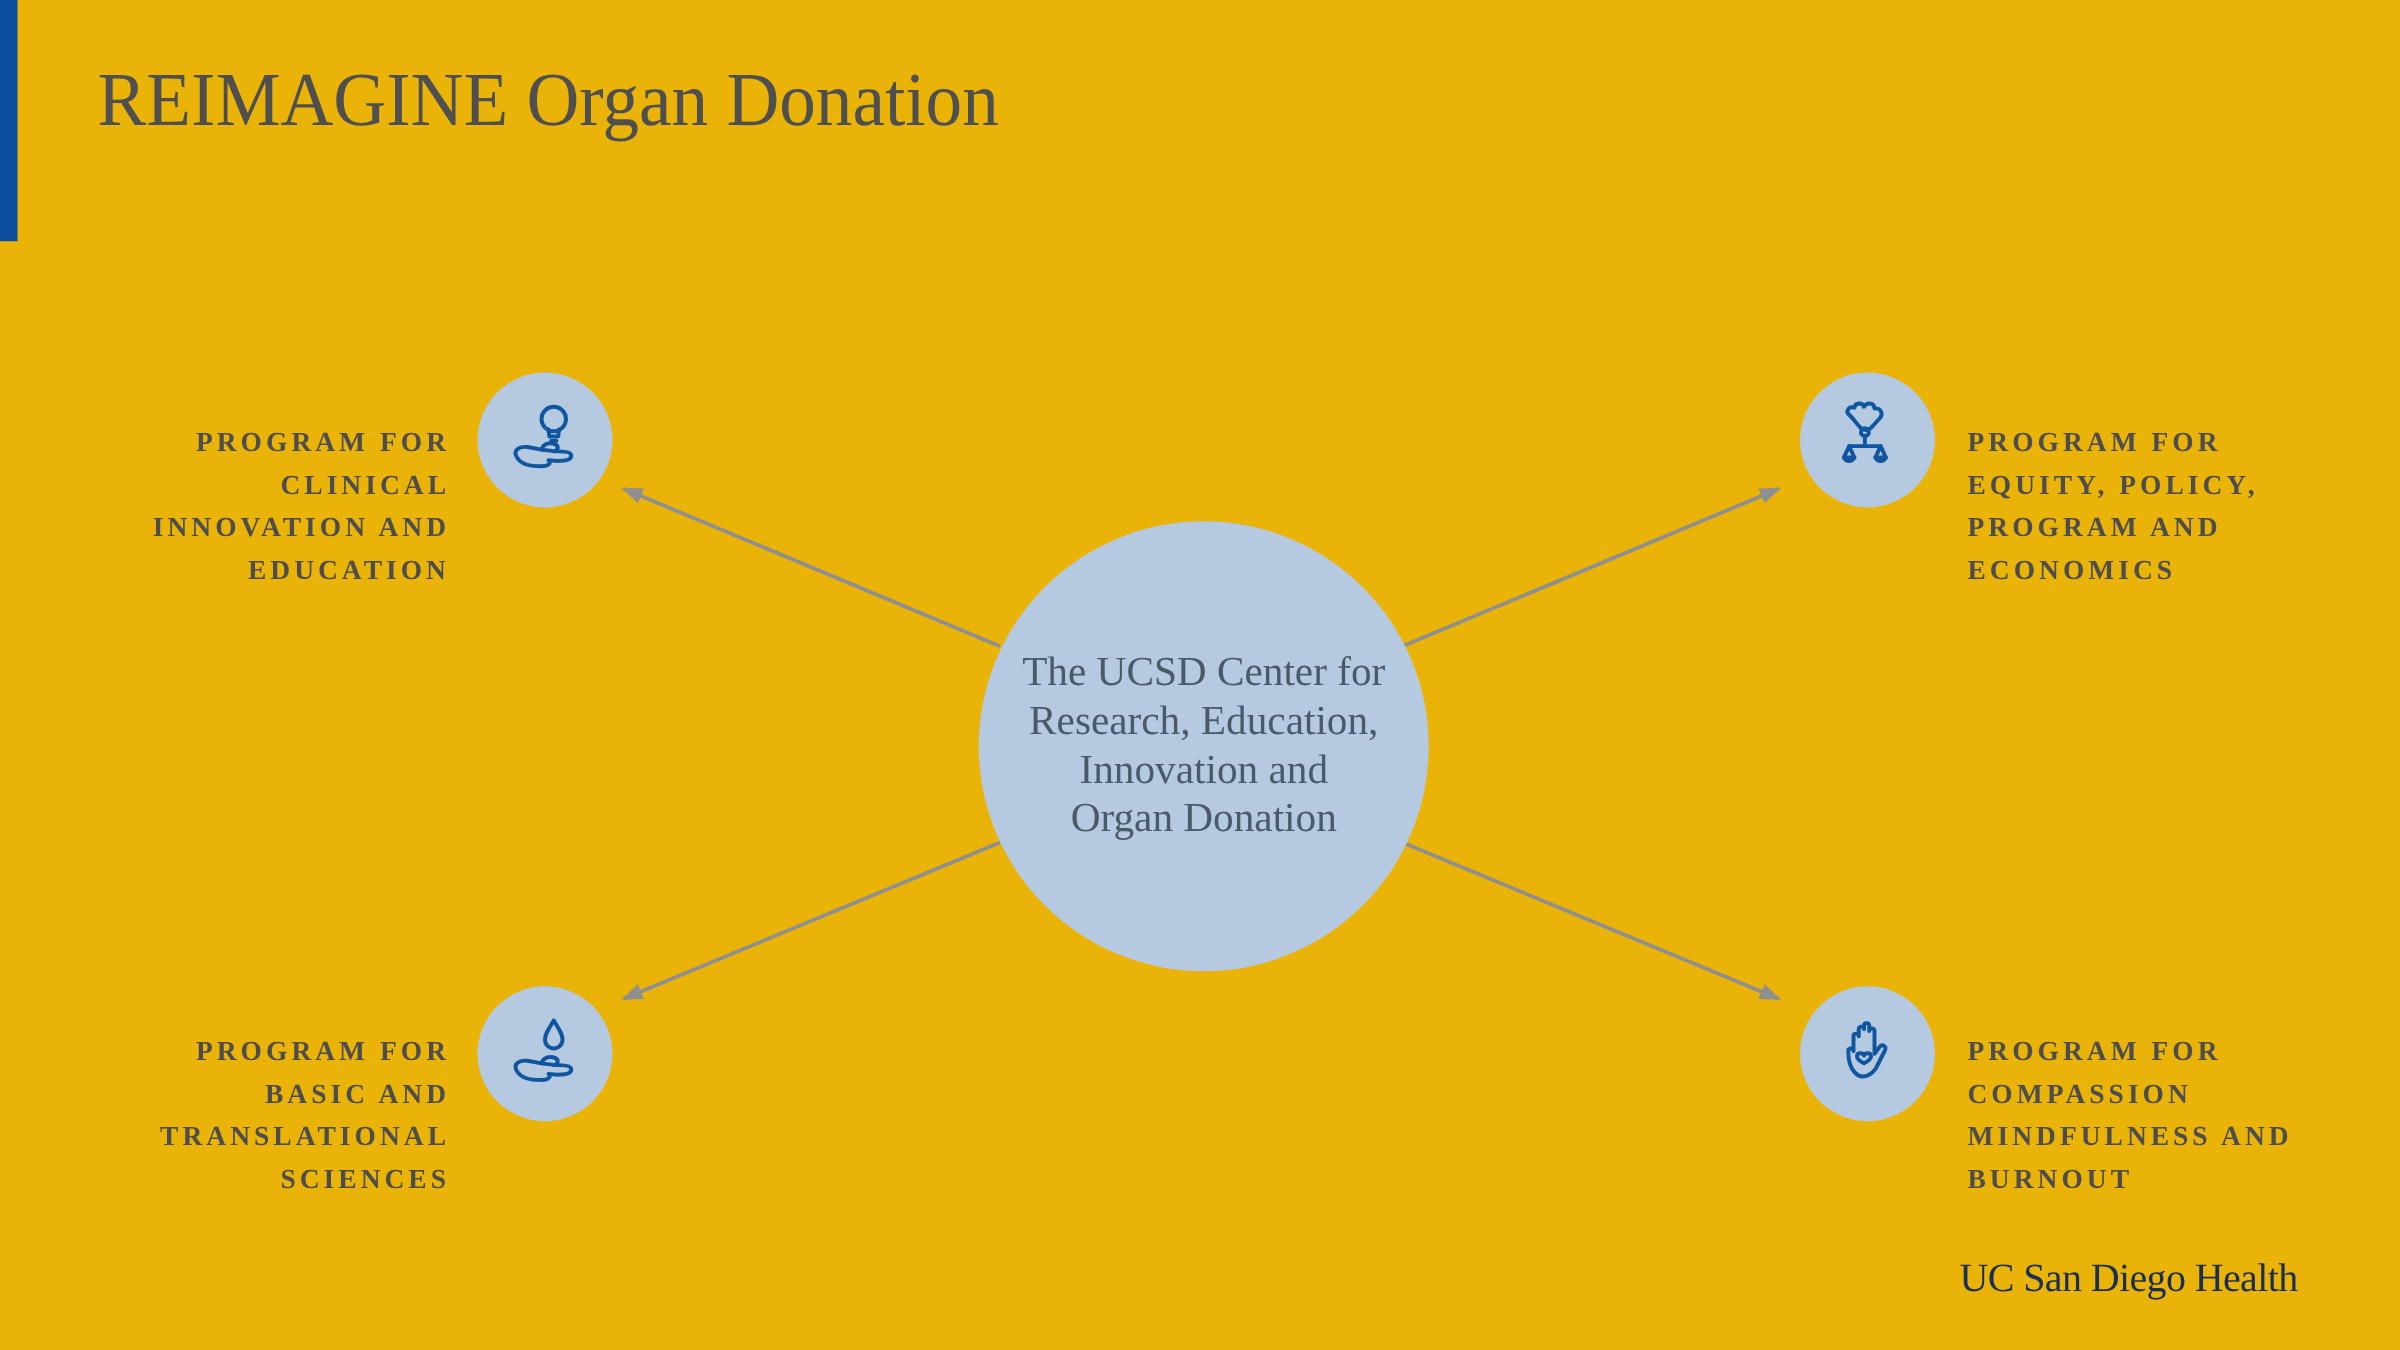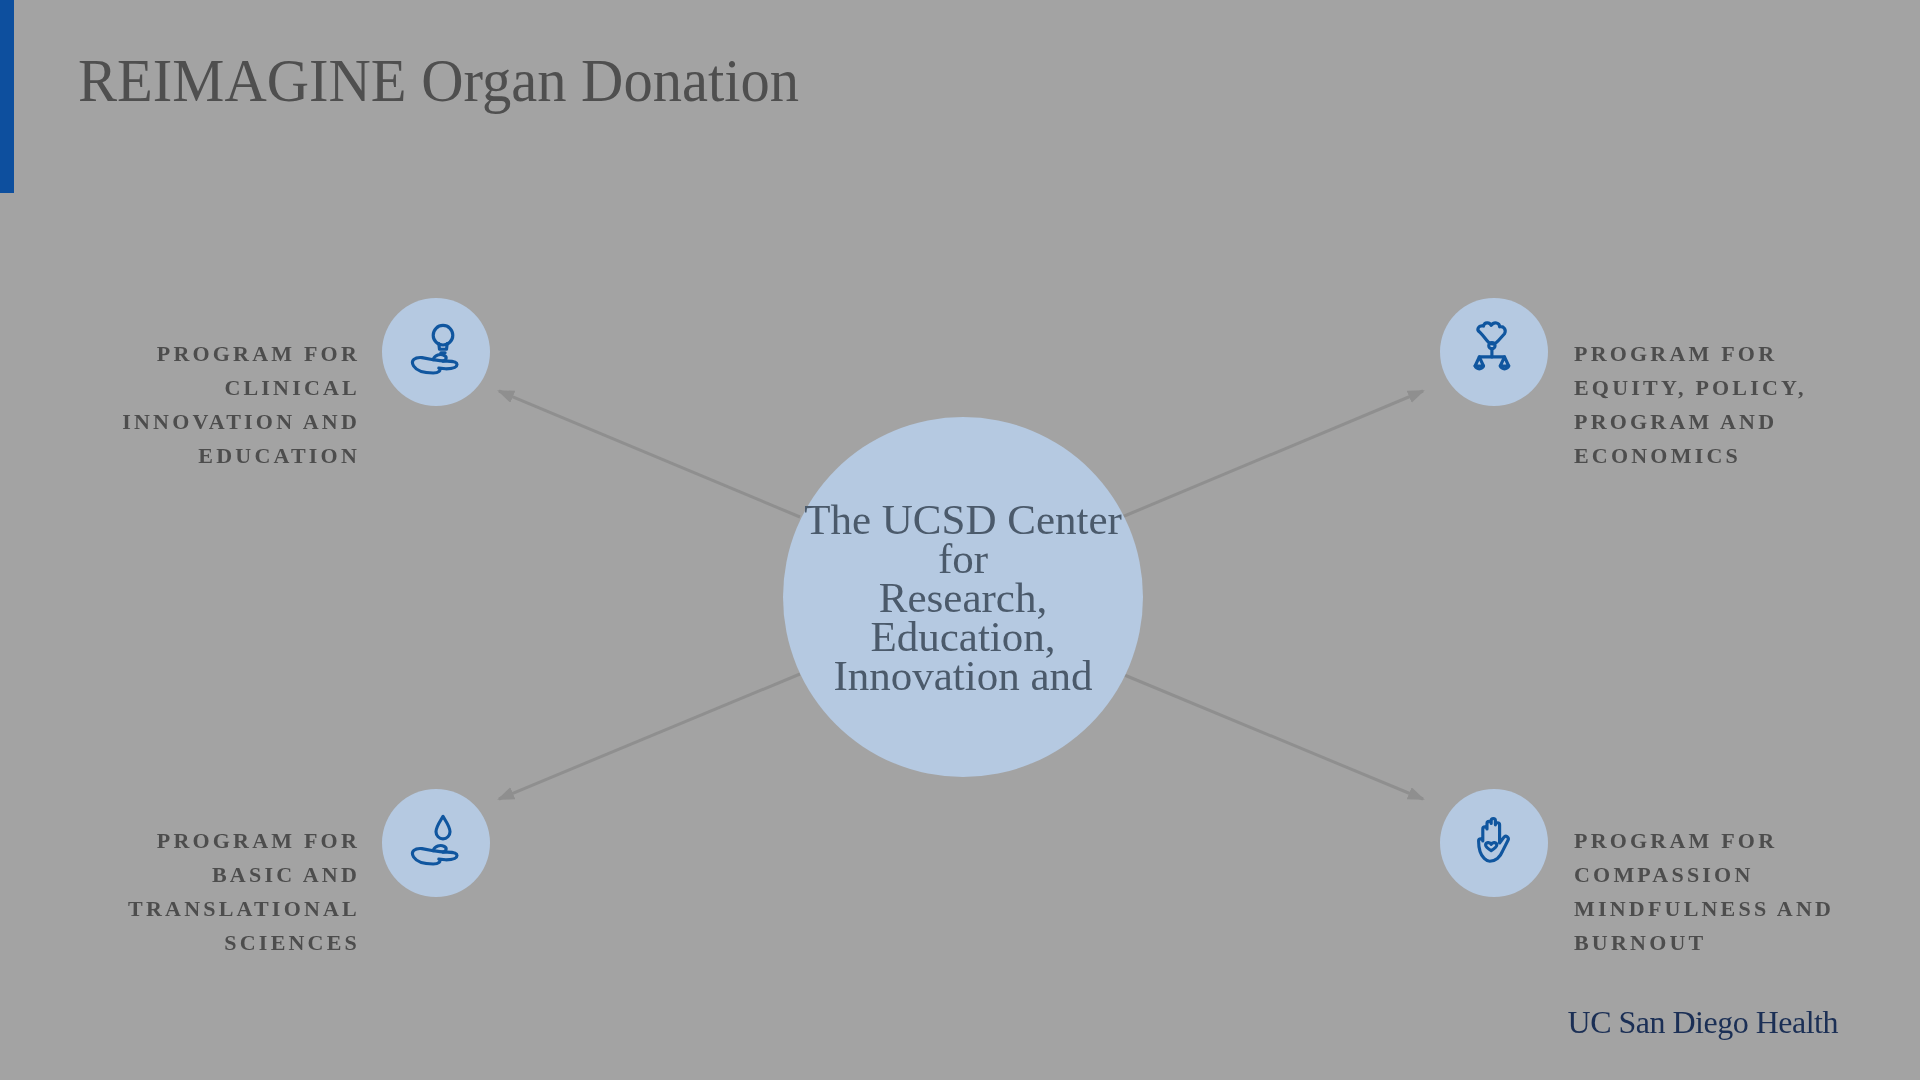--- a/index.html
+++ b/index.html
@@ -1,19 +1,19 @@
 <!DOCTYPE html>
 <html><head>
 <meta charset="utf-8">
 <style>
   * { margin: 0; padding: 0; box-sizing: border-box; }
   html, body { width: 1920px; height: 1080px; background: #ffffff; overflow: hidden; }
   body { font-family: "Liberation Sans", sans-serif; position: relative; }
 
-  .slide { position: absolute; inset: 0; width: 1920px; height: 1080px; background: #a3a3a3; }
+  .slide { position: absolute; inset: 0; width: 1920px; height: 1080px; background: #eab308; }
 
   .accent-bar {
     position: absolute; left: 0; top: 0; width: 14px; height: 193px;
     background: #0d4f9e;
   }
 
   .slide-title {
     position: absolute; left: 78px; top: 46px;
     font-family: "Liberation Serif", serif;
     font-size: 61px; font-weight: 400; color: #4f4f4f;
@@ -21,21 +21,21 @@
     transform: scaleX(0.96); transform-origin: left center;
   }
 
   .center-circle {
     position: absolute; left: 783px; top: 417px; width: 360px; height: 360px;
     border-radius: 50%; background: #b5c9e1;
     display: flex; align-items: center; justify-content: center;
   }
   .center-text {
     font-family: "Liberation Serif", serif;
-    font-size: 43px; line-height: 39px; color: #4b5a6b;
+    font-size: 33px; line-height: 39px; color: #4b5a6b;
     text-align: center;
   }
   .center-text span { display: block; }
 
   .arrow-layer { position: absolute; left: 0; top: 0; width: 1920px; height: 1080px; pointer-events: none; }
 
   .icon-circle {
     position: absolute; width: 108px; height: 108px; border-radius: 50%;
     background: #b5c9e1; display: flex; align-items: center; justify-content: center;
   }
@@ -82,20 +82,21 @@
     <line x1="1122" y1="517" x2="1423" y2="391" stroke="#8f8f8f" stroke-width="3" marker-end="url(#ah)"></line>
     <line x1="800" y1="674" x2="499" y2="799" stroke="#8f8f8f" stroke-width="3" marker-end="url(#ah)"></line>
     <line x1="1122" y1="674" x2="1423" y2="799" stroke="#8f8f8f" stroke-width="3" marker-end="url(#ah)"></line>
   </svg>
 
   <div class="center-circle">
     <div class="center-text">
       <span>The UCSD Center for</span>
       <span>Research, Education,</span>
       <span>Innovation and</span>
+      <span>Organ Donation</span>
     </div>
   </div>
 
   <div class="icon-circle ic-tl">
     <svg viewBox="0 0 100 100" fill="none" stroke="#10569f" stroke-width="4.5" stroke-linecap="round" stroke-linejoin="round">
       <circle cx="60" cy="26" r="14"></circle>
       <path d="M54,38 L55,46 L65,46 L66,38"></path>
       <path d="M57,51 L63,51"></path>
       <path d="M18,70 C13,62 20,57 30,58 L46,61 C54,62 60,63 66,63 C74,63 80,64 80,68 C80,73 72,74 64,74 L54,73 C58,76 54,80 46,80 C32,80 23,78 18,70 Z"></path>
       <path d="M46,61 C48,54 56,52 62,55 C66,57 65,62 60,63"></path>

